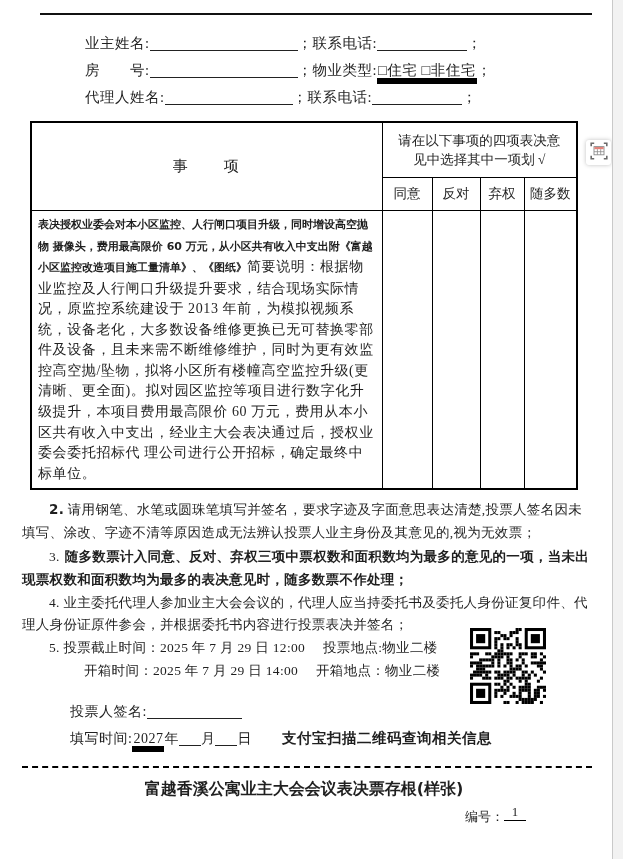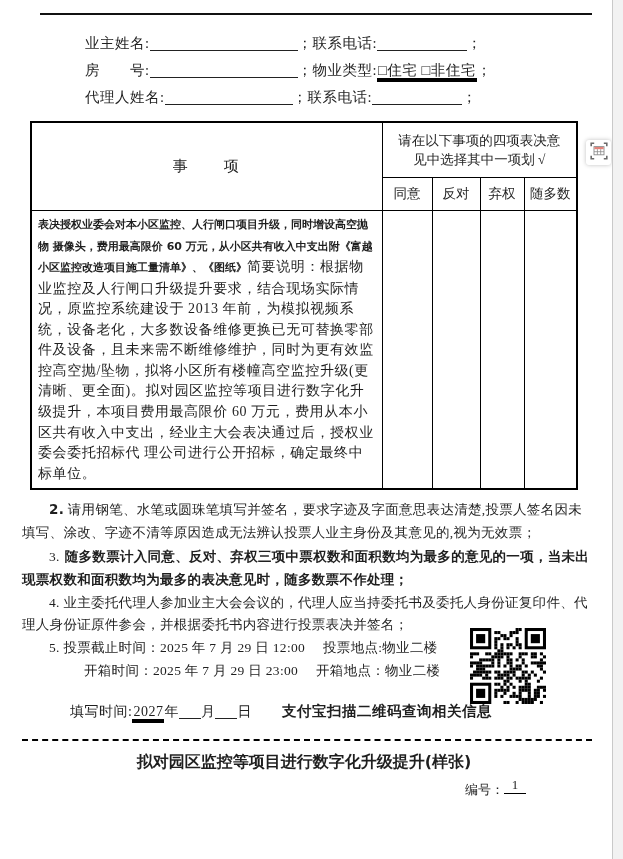--- a/index.html
+++ b/index.html
@@ -19,21 +19,21 @@
     font-weight:bold; font-size:17.5px; line-height:26px; }
   .doc-number { position:absolute; right:-4px; top:8px; font-size:13px; white-space:nowrap; }
   .num-under { display:inline-block; min-width:22px; text-align:center; border-bottom:1.5px solid #000;
     font-size:13px; }
   .num-low { vertical-align:-6px; }
   .num-high { vertical-align:5px; }
 
   .form { margin:6px 0 0 55px; font-size:14.5px; }
   .form-row { height:27px; line-height:27px; white-space:nowrap; letter-spacing:0.5px; }
   .blank { display:inline-block; border-bottom:1px solid #222; height:17px; vertical-align:-3px; }
-  .ublank { border-bottom:4px solid #000000; padding:0 1px;margin-top:25px; }
+  .ublank { border-bottom:6px solid #000000; padding:0 1px;margin-top:25px; }
 
   table.vote { margin-top:10px; width:548px; border-collapse:collapse; table-layout:fixed;
     border:2px solid #000; }
   table.vote th, table.vote td { border:1px solid #000; font-weight:normal; }
   .col-item { width:351px; }
   .col-a { width:50px; } .col-b { width:48px; } .col-c { width:44px; } .col-d { width:53px; }
   .th-item { font-size:15px; letter-spacing:2px; }
   .th-instr { font-size:13.5px; height:50px; padding:2px 14px; line-height:19px; }
   .th-opt { height:30px; font-size:13.5px; }
   .item-cell { height:220px; vertical-align:top; padding:3px 5px 4px 6px; }
@@ -107,30 +107,31 @@
         <td class="vote-cell"></td>
       </tr>
     </tbody>
       </table>
 
     <div class="notes">
       <p class="indent"><span class="cn-bold">2.</span><span> 请用钢笔、水笔或圆珠笔填写并签名，要求字迹及字面意思表达清楚,投票人签名因未填写、涂改、字迹不清等原因造成无法辨认投票人业主身份及其意见的,视为无效票；</span></p>
       <p class="indent"><span>3.</span><span class="cn-bold"> 随多数票计入同意、反对、弃权三项中票权数和面积数均为最多的意见的一项，当未出现票权数和面积数均为最多的表决意见时，随多数票不作处理；</span></p>
       <p class="indent"><span>4. 业主委托代理人参加业主大会会议的，代理人应当持委托书及委托人身份证复印件、代理人身份证原件参会，并根据委托书内容进行投票表决并签名；</span></p>
       <p class="indent"><span>5. 投票截止时间：2025 年 7 月 29 日 12:00</span><span class="gap-md"></span><span>投票地点:物业二楼</span></p>
-      <p class="indent2"><span>开箱时间：2025 年 7 月 29 日 23:00</span><span class="gap-md"></span><span>开箱地点：物业二楼</span></p>
+      <p class="indent2"><span>开箱时间：2025 年 7 月 29 日 14:00</span><span class="gap-md"></span><span>开箱地点：物业二楼</span></p>
     </div>
 
     <div class="sig">
+      <div class="sig-row"><span>投票人签名:</span><span class="blank" style="width:95px"></span></div>
       <div class="sig-row"><span>填写时间:</span><span class="ublank">2027</span><span>年</span><span class="blank" style="width:22px"></span><span>月</span><span class="blank" style="width:22px"></span><span>日</span><span class="qr-hint cn-bold">支付宝扫描二维码查询相关信息</span></div>
     </div>
 
     <div class="dashed-sep"></div>
 
-    <h2 class="stub-title">拟对园区监控等项目进行数字化升级提升(样张)</h2>
+    <h2 class="stub-title">富越香溪公寓业主大会会议表决票存根(样张)</h2>
     <div class="stub-number"><span>编号：</span><span class="num-under num-high">1</span></div>
 
   </div>
 
   <div class="qr-box">
     <svg id="qr-svg" width="76" height="76" viewBox="0 0 75 75" xmlns="http://www.w3.org/2000/svg">
         <g fill="#000">
           <rect x="45" y="0" width="3" height="3"></rect>
           <rect x="48" y="0" width="3" height="3"></rect>
           <rect x="24" y="3" width="3" height="3"></rect>

